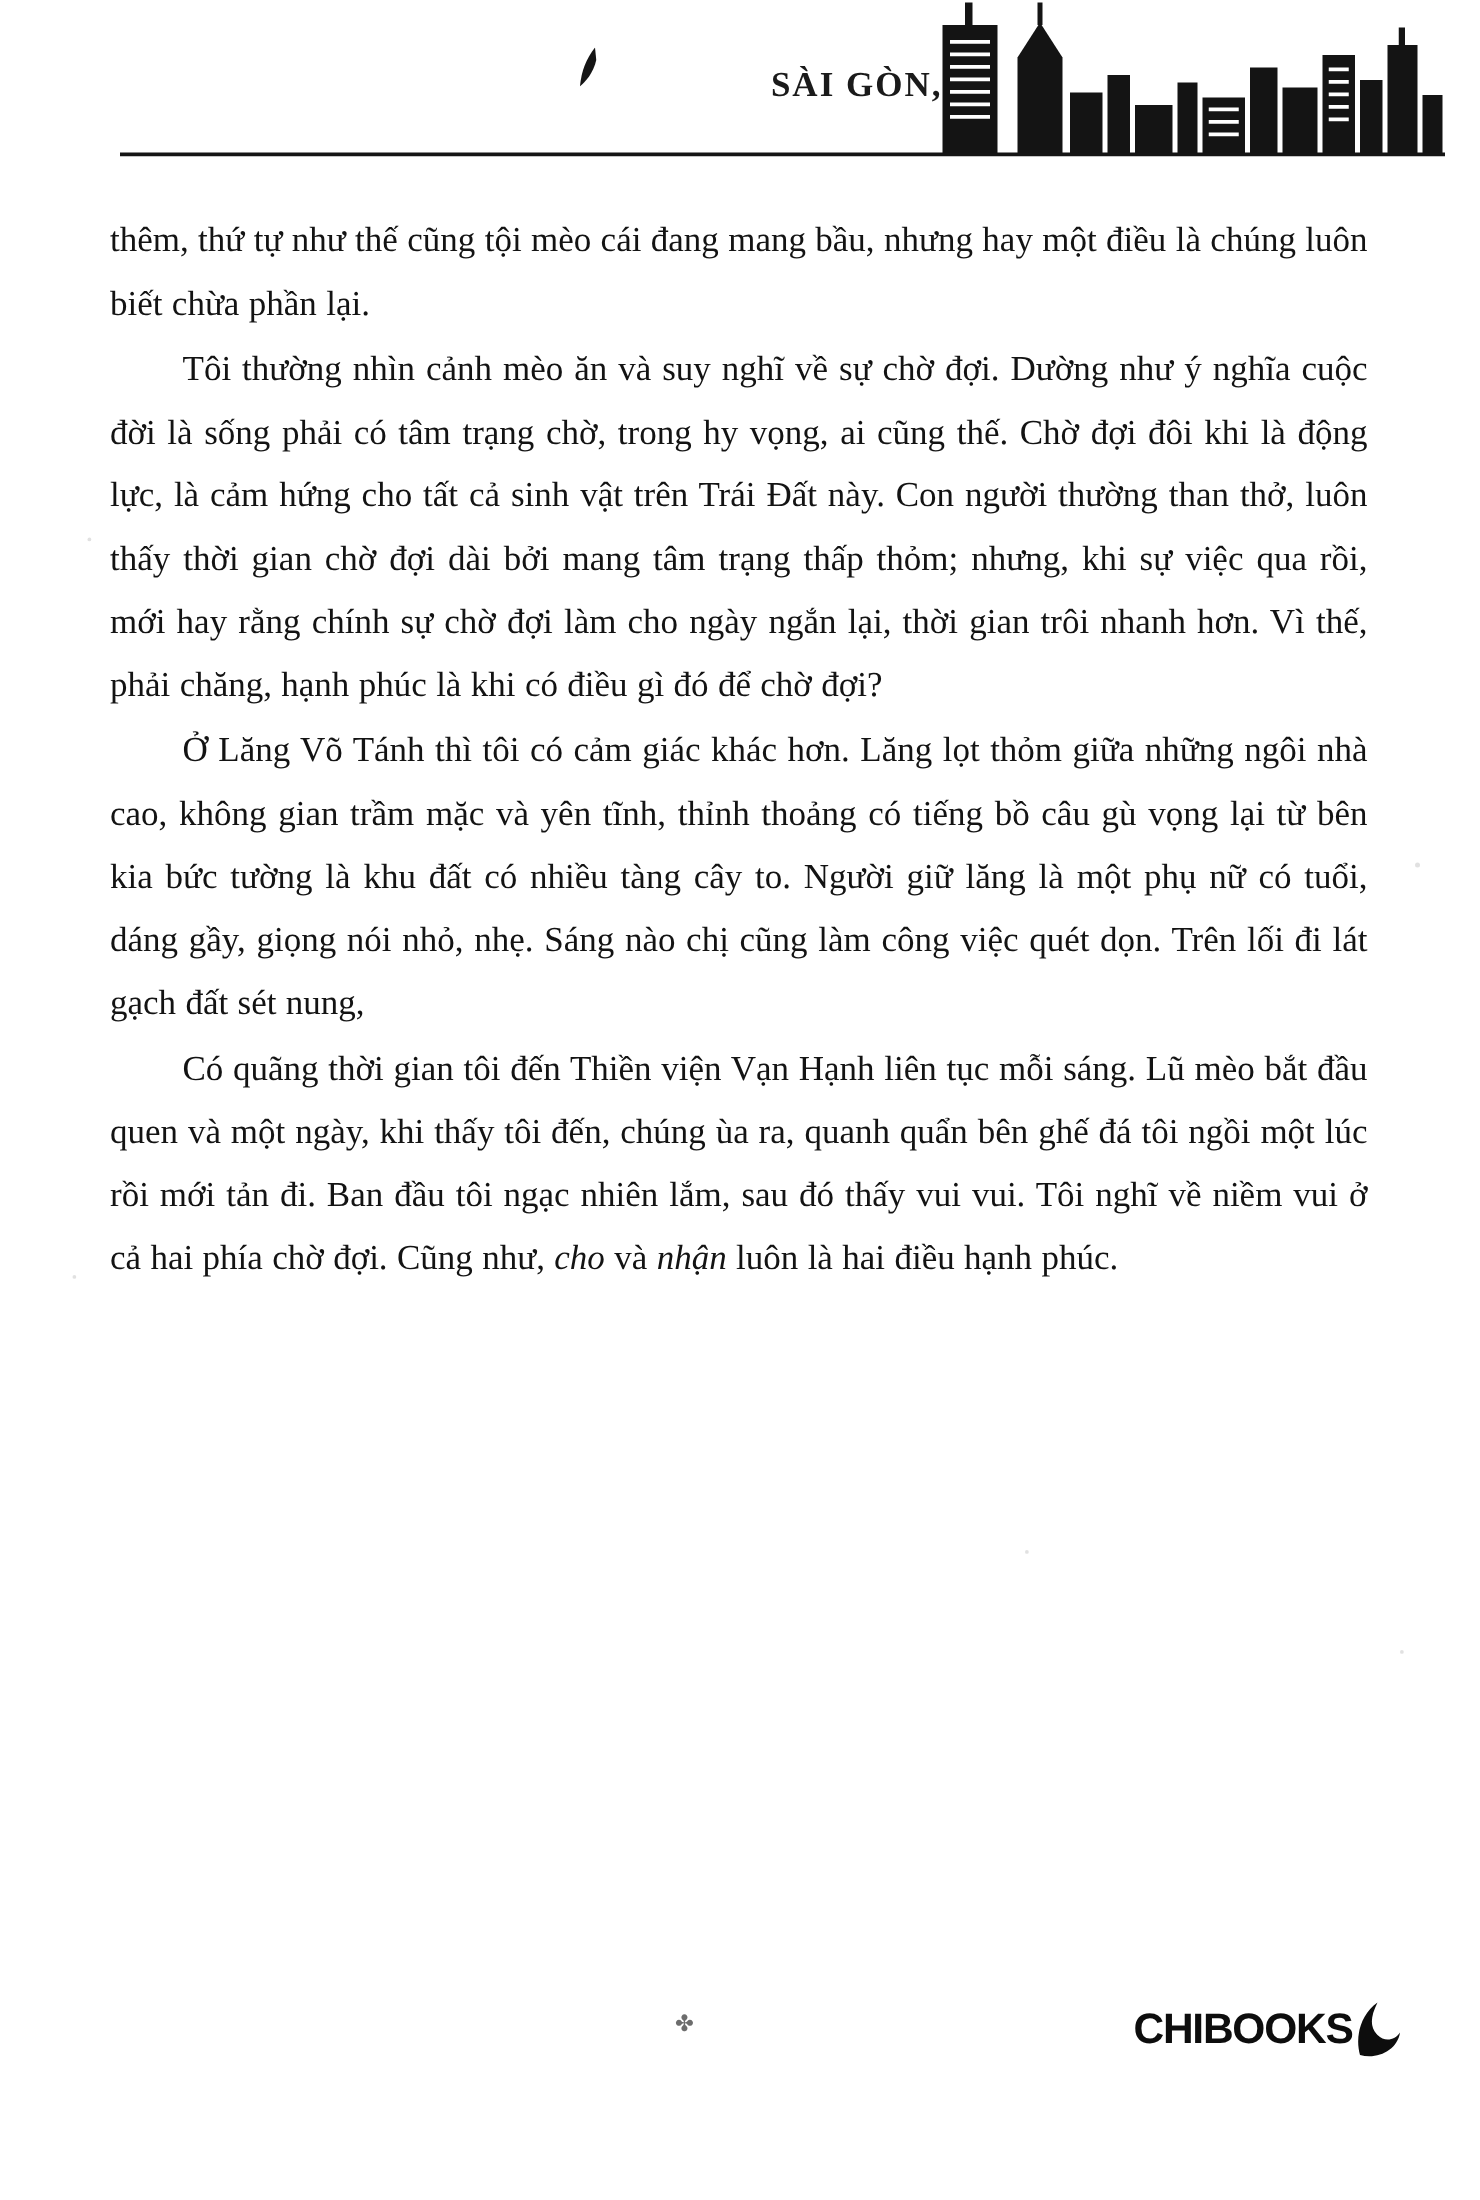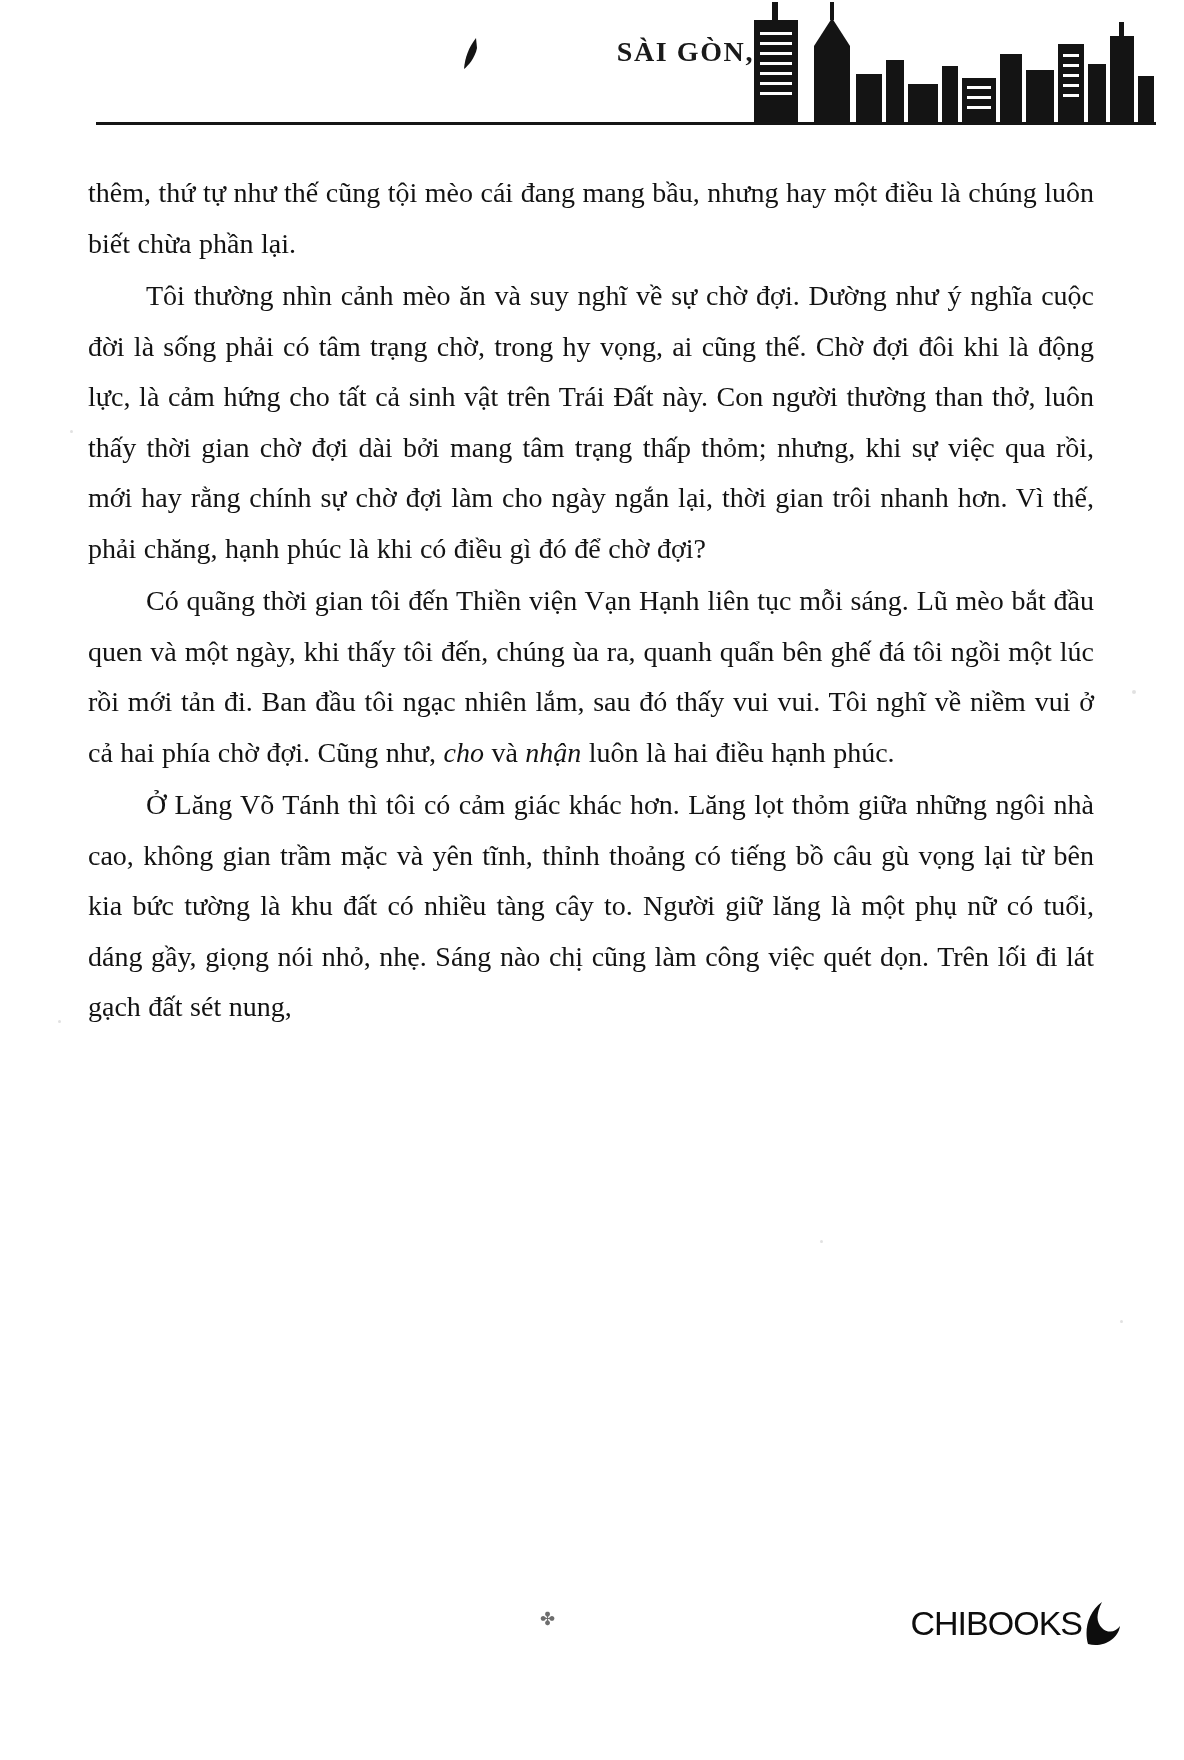--- a/index.html
+++ b/index.html
@@ -40,20 +40,21 @@
     text-align: right;
     line-height: 1.26;
   }
   .header-title-line1,
   .header-title-line2 {
     font-family: "Liberation Serif", "DejaVu Serif", serif;
     font-weight: 700;
     letter-spacing: 1.6px;
     color: #1a1a1a;
     white-space: nowrap;
+    margin-top: 17px;
   }
   .header-title-line1 {
     font-size: 28px;
   }
   .header-title-line2 {
     font-size: 28px;
     margin-top: 3px;
   }
   .header-mark {
     position: absolute;
@@ -133,21 +134,21 @@
   .publisher {
     position: absolute;
     right: 62px;
     top: 2px;
     display: flex;
     align-items: center;
     gap: 2px;
   }
   .publisher-name {
     font-family: "Liberation Sans", sans-serif;
-    font-weight: 400;
+    font-weight: 700;
     font-size: 34px;
     letter-spacing: -1px;
     color: #0d0d0d;
   }
   .publisher-swoosh {
     width: 40px;
     height: 46px;
     margin-left: -2px;
   }
 
@@ -220,24 +221,24 @@
         <rect x="402" y="76" width="16" height="48"></rect>
       </g>
     </svg>
 
     <div class="header-rule"></div>
   </div>
 
   <div class="content">
     <p>thêm, thứ tự như thế cũng tội mèo cái đang mang bầu, nhưng hay một điều là chúng luôn biết chừa phần lại.</p>
     <p class="indent">Tôi thường nhìn cảnh mèo ăn và suy nghĩ về sự chờ đợi. Dường như ý nghĩa cuộc đời là sống phải có tâm trạng chờ, trong hy vọng, ai cũng thế. Chờ đợi đôi khi là động lực, là cảm hứng cho tất cả sinh vật trên Trái Đất này. Con người thường than thở, luôn thấy thời gian chờ đợi dài bởi mang tâm trạng thấp thỏm; nhưng, khi sự việc qua rồi, mới hay rằng chính sự chờ đợi làm cho ngày ngắn lại, thời gian trôi nhanh hơn. Vì thế, phải chăng, hạnh phúc là khi có điều gì đó để chờ đợi?</p>
+    <p class="indent">Ở Lăng Võ Tánh thì tôi có cảm giác khác hơn. Lăng lọt thỏm giữa những ngôi nhà cao, không gian trầm mặc và yên tĩnh, thỉnh thoảng có tiếng bồ câu gù vọng lại từ bên kia bức tường là khu đất có nhiều tàng cây to. Người giữ lăng là một phụ nữ có tuổi, dáng gầy, giọng nói nhỏ, nhẹ. Sáng nào chị cũng làm công việc quét dọn. Trên lối đi lát gạch đất sét nung,</p>
     <p class="indent">
       <span>Có quãng thời gian tôi đến Thiền viện Vạn Hạnh liên tục mỗi sáng. Lũ mèo bắt đầu quen và một ngày, khi thấy tôi đến, chúng ùa ra, quanh quẩn bên ghế đá tôi ngồi một lúc rồi mới tản đi. Ban đầu tôi ngạc nhiên lắm, sau đó thấy vui vui. Tôi nghĩ về niềm vui ở cả hai phía chờ đợi. Cũng như, </span><em>cho</em><span> và </span><em>nhận</em><span> luôn là hai điều hạnh phúc.</span>
     </p>
-    <p class="indent">Ở Lăng Võ Tánh thì tôi có cảm giác khác hơn. Lăng lọt thỏm giữa những ngôi nhà cao, không gian trầm mặc và yên tĩnh, thỉnh thoảng có tiếng bồ câu gù vọng lại từ bên kia bức tường là khu đất có nhiều tàng cây to. Người giữ lăng là một phụ nữ có tuổi, dáng gầy, giọng nói nhỏ, nhẹ. Sáng nào chị cũng làm công việc quét dọn. Trên lối đi lát gạch đất sét nung,</p>
   </div>
 
   <div class="footer">
     <div class="folio-mark">✤</div>
     <div class="publisher">
       <span class="publisher-name">CHIBOOKS</span>
       <svg class="publisher-swoosh" viewBox="0 0 40 46" aria-hidden="true">
         <path d="M6 44 C2 30 6 12 20 2 C14 14 14 22 20 28 C26 34 34 32 38 26 C36 40 20 48 6 44 Z" fill="#0d0d0d"></path>
       </svg>
     </div>

